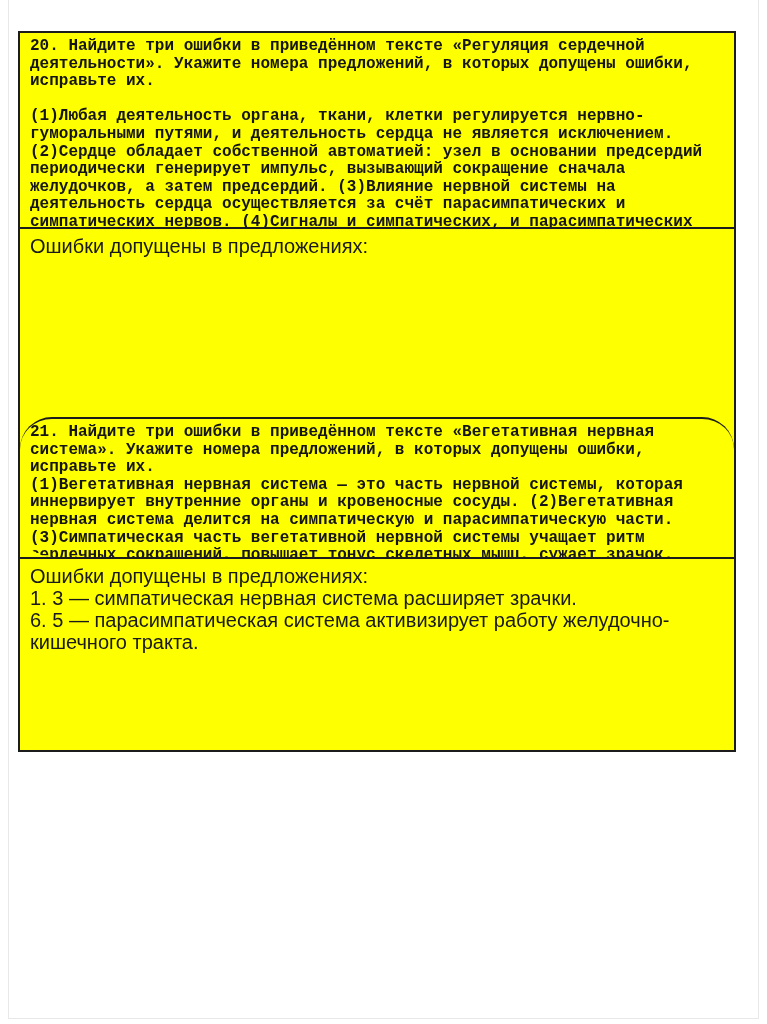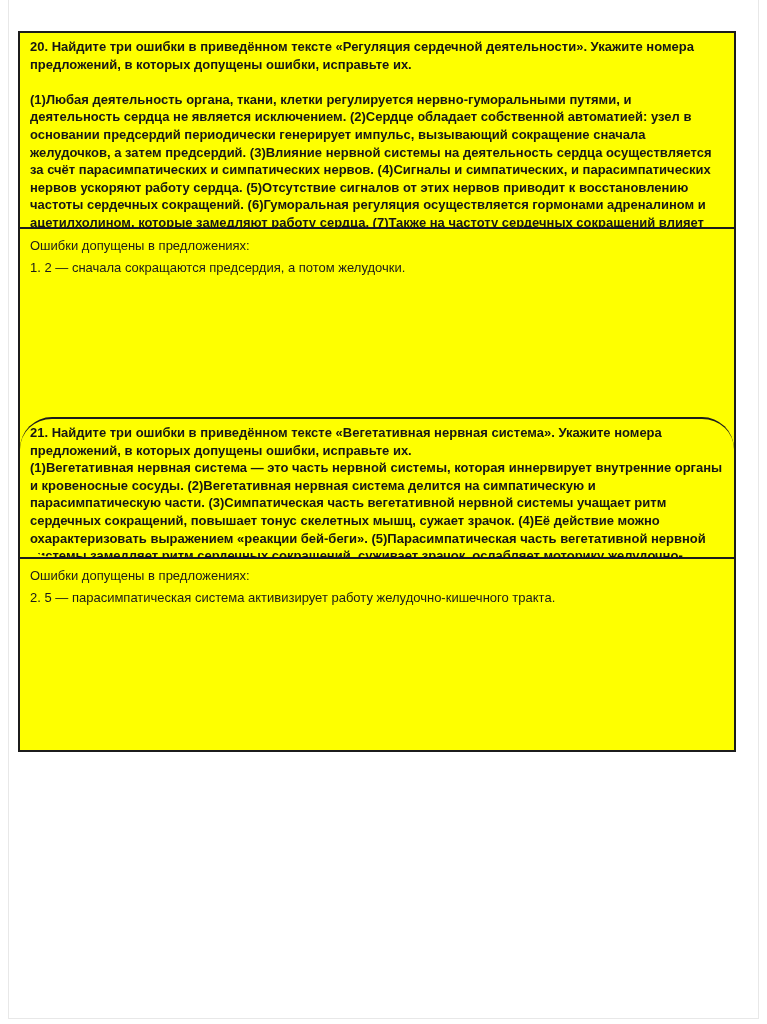--- a/index.html
+++ b/index.html
@@ -36,27 +36,28 @@
     overflow: hidden;
     padding: 5px 10px 0 10px;
   }
   .cell + .cell {
     border-top: 2px solid #1c1c1c;
   }
   .cell p { margin: 0; }
 
   .cell.question {
     font-weight: bold;
-    font-size: 13px;
+    font-size: 16px;
     line-height: 17.6px;
     color: #151515;
+    font-family: Liberation Mono, monospace;
   }
   .cell.answer {
     font-weight: normal;
-    font-size: 13px;
+    font-size: 20px;
     line-height: 22px;
     color: #1a1a1a;
   }
 
   .cell-q20 { height: 194px; }
   .cell-a20 { height: 190px; }
   .cell-q21 { height: 140px; border-radius: 32px; }
   .cell-a21 { height: 193px; }
 
   .cell-q20 .q-header { margin-bottom: 17.6px; }
@@ -72,26 +73,26 @@
 
 <div class="qa-table">
 
   <div class="cell question cell-q20">
     <p class="q-header">20. Найдите три ошибки в приведённом тексте «Регуляция сердечной деятельности». Укажите номера предложений, в которых допущены ошибки, исправьте их.</p>
     <p class="q-body">(1)Любая деятельность органа, ткани, клетки регулируется нервно-гуморальными путями, и деятельность сердца не является исключением. (2)Сердце обладает собственной автоматией: узел в основании предсердий периодически генерирует импульс, вызывающий сокращение сначала желудочков, а затем предсердий. (3)Влияние нервной системы на деятельность сердца осуществляется за счёт парасимпатических и симпатических нервов. (4)Сигналы и симпатических, и парасимпатических нервов ускоряют работу сердца. (5)Отсутствие сигналов от этих нервов приводит к восстановлению частоты сердечных сокращений. (6)Гуморальная регуляция осуществляется гормонами адреналином и ацетилхолином, которые замедляют работу сердца. (7)Также на частоту сердечных сокращений влияет наличие ионов кальция, которые усиливают работу сердца.</p>
   </div>
 
   <div class="cell answer cell-a20">
     <p>Ошибки допущены в предложениях:</p>
-    <p>1. 2 — сначала сокращаются предсердия, а потом желудочки.</p>
   </div>
 
   <div class="cell question cell-q21">
     <p class="q-header">21. Найдите три ошибки в приведённом тексте «Вегетативная нервная система». Укажите номера предложений, в которых допущены ошибки, исправьте их.</p>
     <p class="q-body">(1)Вегетативная нервная система — это часть нервной системы, которая иннервирует внутренние органы и кровеносные сосуды. (2)Вегетативная нервная система делится на симпатическую и парасимпатическую части. (3)Симпатическая часть вегетативной нервной системы учащает ритм сердечных сокращений, повышает тонус скелетных мышц, сужает зрачок. (4)Её действие можно охарактеризовать выражением «реакции бей-беги». (5)Парасимпатическая часть вегетативной нервной системы замедляет ритм сердечных сокращений, суживает зрачок, ослабляет моторику желудочно- кишечного тракта. (6)Она активизируется в моменты отдыха, расслабленности. (7)Имеются органы, которые иннервируются только симпатической частью вегетативной нервной системы, — потовые железы, гладкая мускулатура кожи, надпочечники и лёгкие.</p>
   </div>
 
   <div class="cell answer cell-a21">
     <p>Ошибки допущены в предложениях:</p>
-    <p>2. 5 — парасимпатическая система активизирует работу желудочно-кишечного тракта.</p>
+    <p>1. 3 — симпатическая нервная система расширяет зрачки.</p>
+    <p>6. 5 — парасимпатическая система активизирует работу желудочно-кишечного тракта.</p>
   </div>
 
 </div>
 
 </body></html>

